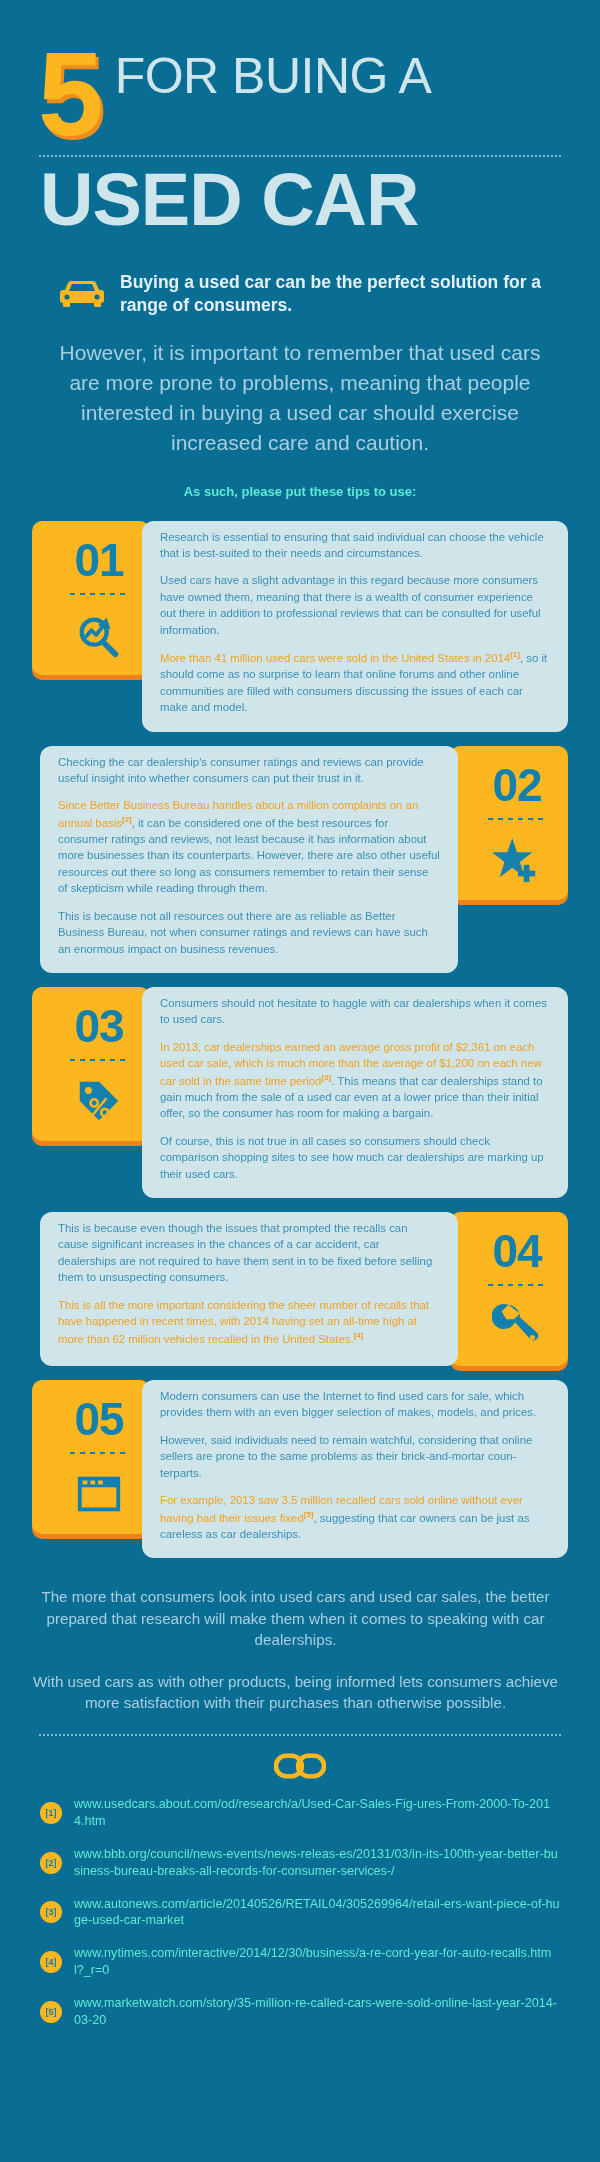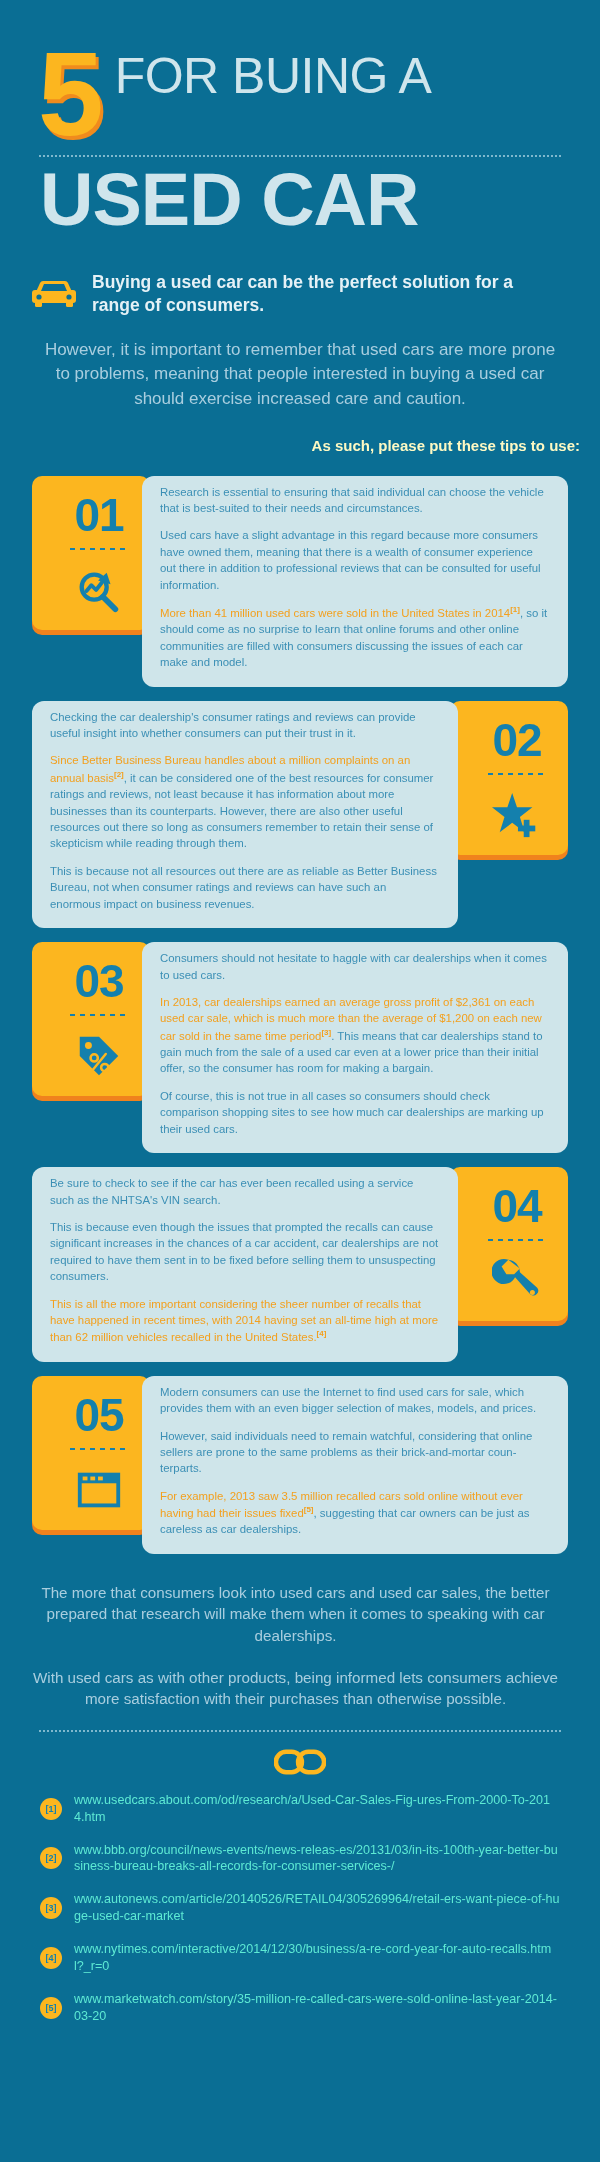--- a/index.html
+++ b/index.html
@@ -67,42 +67,42 @@
     color: #cfe5ec;
     letter-spacing: -1px;
     padding-left: 2px;
   }
 
   
   .lead-block {
     display: flex;
     align-items: center;
     gap: 16px;
-    padding: 34px 40px 0 32px;
+    padding: 34px 40px 0 60px;
   }
   .car-icon { flex: 0 0 auto; width: 44px; height: 30px; }
   .lead-text {
     font-size: 17.5px;
     line-height: 1.28;
     font-weight: bold;
     color: #e5f1f6;
   }
   .intro-par {
     padding: 22px 44px 0 44px;
     text-align: center;
-    font-size: 17px;
+    font-size: 21px;
     line-height: 1.42;
     color: #a9cedf;
   }
   .as-such {
     padding: 26px 20px 0 20px;
-    text-align: right;
-    font-size: 15px;
-    font-weight: bold;
-    color: #fef9c3;
+    text-align: center;
+    font-size: 13px;
+    font-weight: bold;
+    color: #5eead4;
   }
 
   
   .tips { padding: 22px 32px 0 32px; }
   .tip {
     display: flex;
     align-items: stretch;
     margin-bottom: 14px;
     position: relative;
   }
@@ -158,21 +158,21 @@
 
   .body {
     flex: 1 1 auto;
     background: #cfe5ea;
     border-radius: 12px;
     padding: 8px 18px 16px 18px;
     margin-left: -8px;
     z-index: 2;
   }
   .tip.rev .body {
-    margin-left: 0;
+    margin-left: 8px;
     margin-right: -8px;
   }
   .body p {
     font-size: 11.4px;
     line-height: 1.44;
     color: #3b8fb5;
     margin-bottom: 11px;
   }
   .body p:last-child { margin-bottom: 0; }
   .hl { color: #f3a01e; }
@@ -331,21 +331,20 @@
         <div class="bdash"></div>
         <div class="bicon">
           <svg viewBox="0 0 52 52" width="50" height="50">
             <path d="M17 4 A13 13 0 1 0 24 22 L40 40 A5 5 0 0 0 47 33 L29 17 A13 13 0 0 0 17 4 Z" fill="#1480ad"></path>
             <path d="M17 4 L10 11 L15 19 L23 19 L29 13 Z" fill="#fcb61f"></path>
             <circle cx="42" cy="38" r="2.6" fill="#fcb61f"></circle>
           </svg>
         </div>
       </div>
       <div class="body">
-        <p>Be sure to check to see if the car has ever been recalled using a service such as the NHTSA's VIN search.</p>
         <p>This is because even though the issues that prompted the recalls can cause significant increases in the chances of a car accident, car dealerships are not required to have them sent in to be fixed before selling them to unsuspecting consumers.</p>
         <p><span class="hl">This is all the more important considering the sheer number of recalls that have happened in recent times, with 2014 having set an all-time high at more than 62 million vehicles recalled in the United States.</span><sup class="hl">[4]</sup><span></span></p>
       </div>
     </div>
 
     <div class="tip">
       <div class="badge">
         <div class="num">05</div>
         <div class="bdash"></div>
         <div class="bicon">

